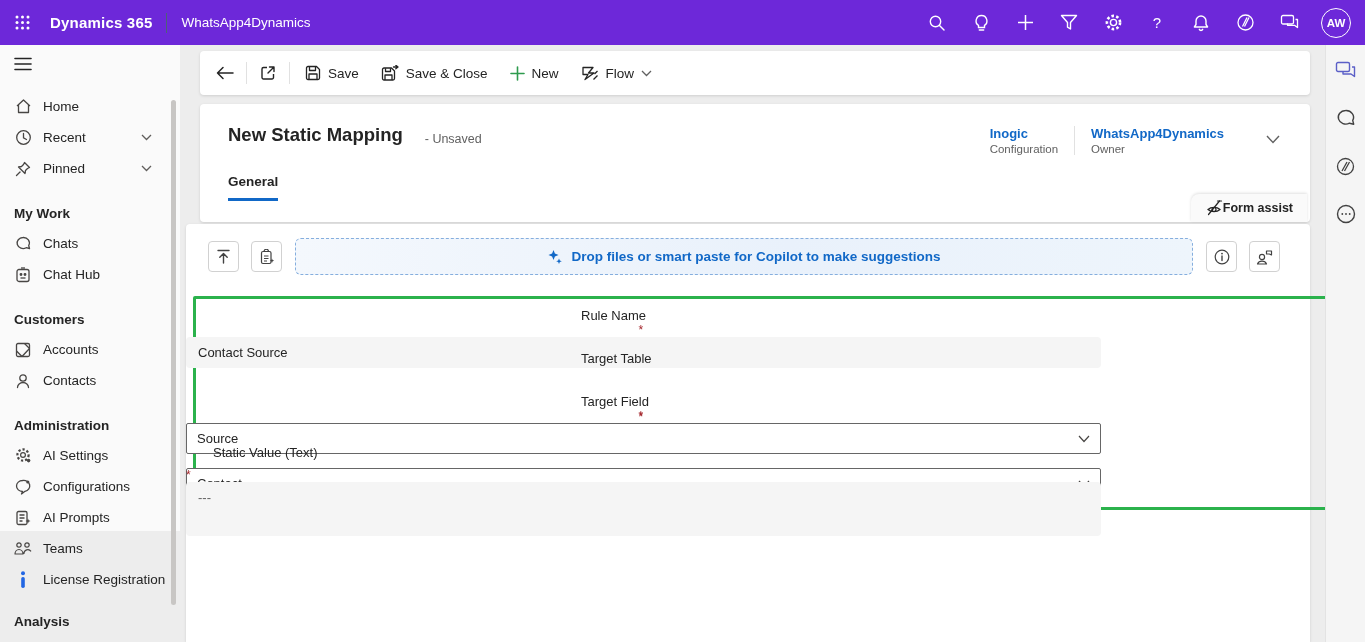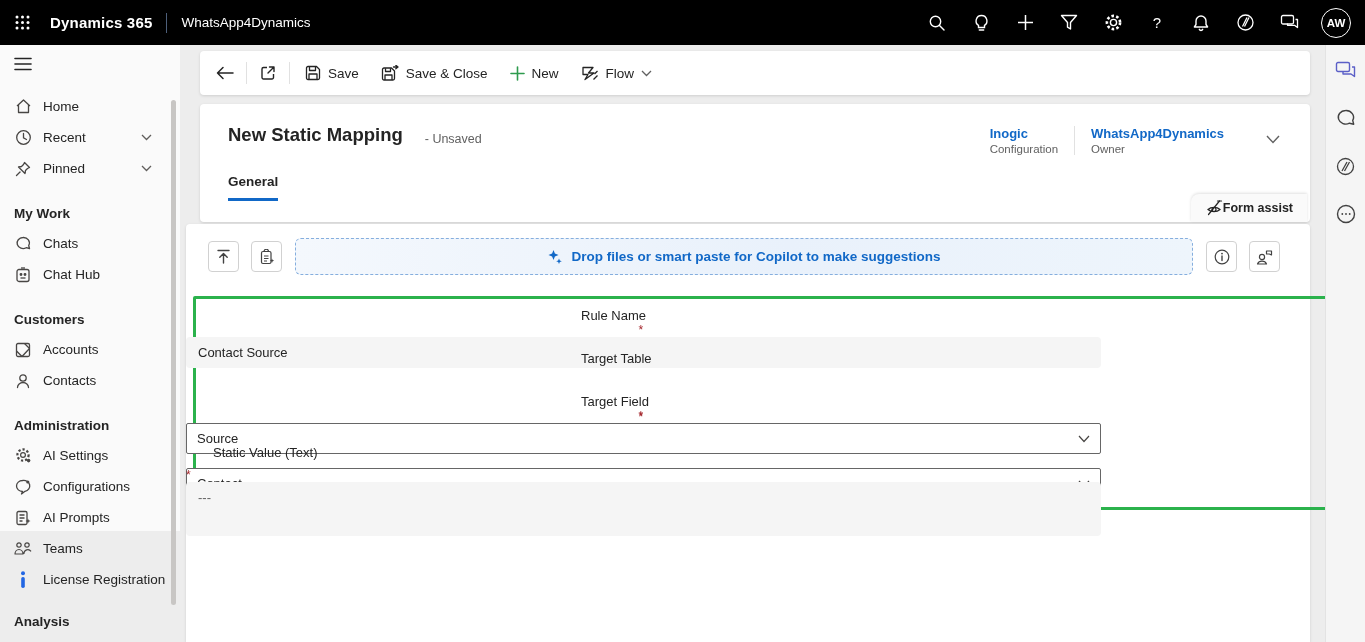--- a/index.html
+++ b/index.html
@@ -1,21 +1,21 @@
 <!DOCTYPE html>
 <html><head>
 <meta charset="utf-8">
 <style>
   * { margin:0; padding:0; box-sizing:border-box; }
   html,body { width:1365px; height:642px; overflow:hidden; background:#ededed;
     font-family:"Liberation Sans", sans-serif; -webkit-font-smoothing:antialiased; }
 
   
   .topbar { position:absolute; left:0; top:0; width:1365px; height:45px;
-    background:#000000; display:flex; align-items:center; color:#fff; z-index:30; }
+    background:#6d28d9; display:flex; align-items:center; color:#fff; z-index:30; }
   .waffle { width:44px; height:45px; display:flex; align-items:center; justify-content:center; cursor:pointer; }
   .waffle svg { display:block; }
   .tb-title { font-size:15px; font-weight:bold; letter-spacing:.2px; margin-left:6px; }
   .tb-div { width:1px; height:20px; background:#4d5f7a; margin:0 14px; }
   .tb-app { font-size:13.5px; }
   .tb-right { margin-left:auto; display:flex; align-items:center; gap:12px; padding-right:8px; }
   .tb-ic { width:32px; height:32px; display:flex; align-items:center; justify-content:center;
     border-radius:3px; cursor:pointer; }
   .avatar { width:30px; height:30px; border-radius:50%; border:1.6px solid #fff;
     display:flex; align-items:center; justify-content:center; font-size:11.5px; font-weight:bold;

